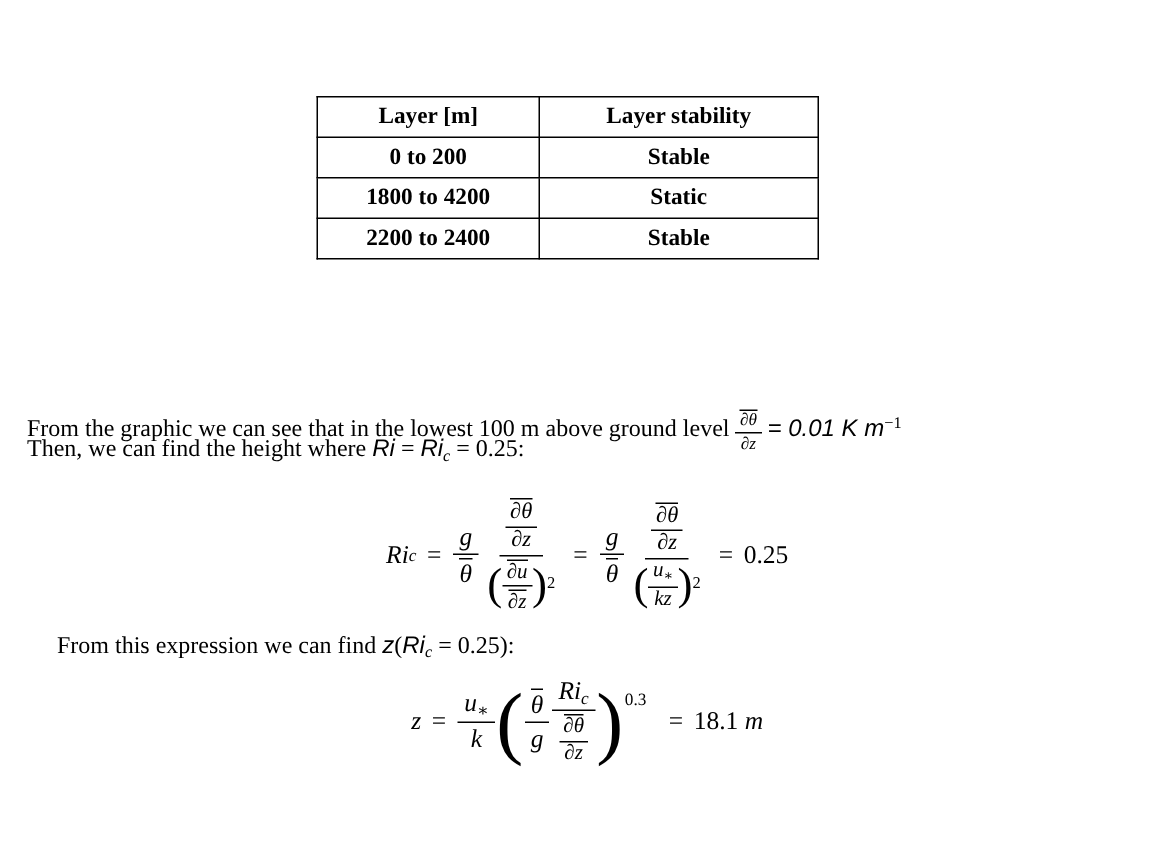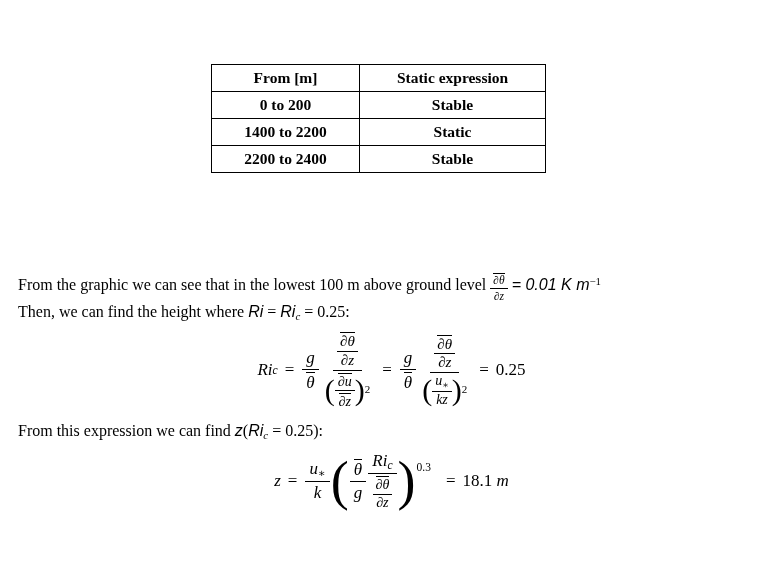--- a/index.html
+++ b/index.html
@@ -46,22 +46,22 @@
 
   
   .para {
     position: absolute;
     left: 18px;
     font-size: 16px;
     line-height: 1.0;
     white-space: nowrap;
   }
   #para-1 { top: 272px; }
-  #para-2 { top: 304px; text-align: right; }
-  #para-3 { top: 423px; }
+  #para-2 { top: 292px; text-align: right; }
+  #para-3 { top: 423px; margin-left: 20px; }
 
   .mathtext {
     font-family: Liberation Sans, sans-serif;
     font-style: italic;
   }
   .upr { font-style: normal; }
 
   
   .frac {
     display: inline-block;
@@ -163,31 +163,31 @@
 <body>
 
 <div class="table-wrap">
   <table class="stability-table">
     <colgroup>
         <col class="c1">
         <col class="c2">
       </colgroup>
     <thead>
       <tr>
-        <th>From [m]</th>
-        <th>Static expression</th>
+        <th>Layer [m]</th>
+        <th>Layer stability</th>
       </tr>
     </thead>
     <tbody>
       <tr>
         <td>0 to 200</td>
         <td>Stable</td>
       </tr>
       <tr>
-        <td>1400 to 2200</td>
+        <td>1800 to 4200</td>
         <td>Static</td>
       </tr>
       <tr>
         <td>2200 to 2400</td>
         <td>Stable</td>
       </tr>
     </tbody>
   </table>
 </div>
 

